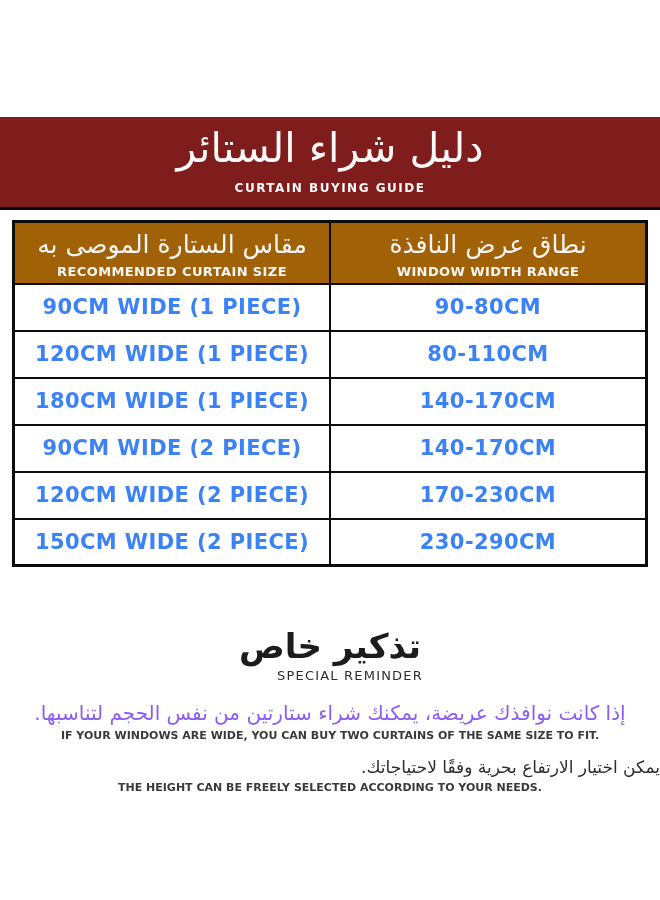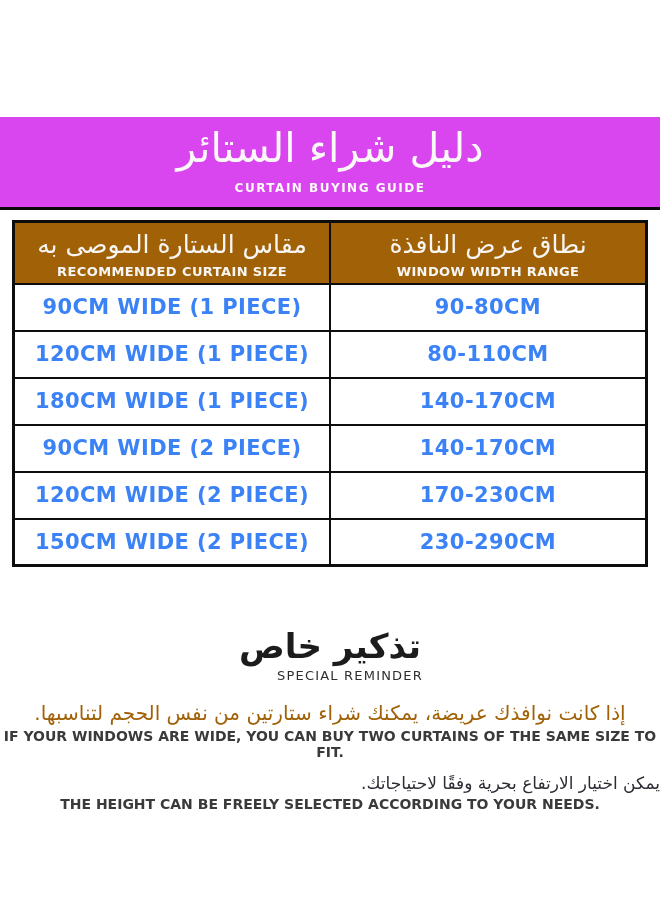--- a/index.html
+++ b/index.html
@@ -8,21 +8,21 @@
     width: 660px; height: 900px;
     background: #ffffff;
     font-family: "DejaVu Sans", "Liberation Sans", sans-serif;
     overflow: hidden;
   }
   .page { width: 660px; height: 900px; position: relative; }
 
   
   .band {
     position: absolute; top: 117px; left: 0; width: 660px; height: 93px;
-    background: #d946ef;
+    background: #7f1d1d;
     border-bottom: 3px solid #0a0a0a;
     text-align: center;
     color: #fbf9f8;
   }
   .band-ar {
     font-size: 41px; line-height: 56px; padding-top: 3px;
     letter-spacing: 1px;
   }
   .band-en {
     font-size: 12px; font-weight: bold; letter-spacing: 1.5px;
@@ -58,22 +58,22 @@
     letter-spacing: 0.4px;
   }
 
   
   .reminder {
     position: absolute; top: 624px; left: 0; width: 660px;
     text-align: center;
   }
   .rem-title-ar { font-size: 34px; line-height: 44px; color: #1c1c1c; font-weight: bold; }
   .rem-title-en { font-size: 13px; letter-spacing: 1.2px; color: #2e2e2e; line-height: 16px; margin-left: 40px; }
-  .rem-ar  { font-size: 20px; color: #a16207; margin: 16px 0 2px; line-height: 26px; }
-  .rem-en  { font-size: 14px; font-weight: bold; color: #3a3a3a; margin: 0; line-height: 16px; }
+  .rem-ar  { font-size: 20px; color: #8b5cf6; margin: 16px 0 2px; line-height: 26px; }
+  .rem-en  { font-size: 11px; font-weight: bold; color: #3a3a3a; margin: 0; line-height: 16px; }
   .rem-ar2 { font-size: 17px; color: #2c2c34; margin: 12px 0 2px; line-height: 22px; text-align: right; }
 </style>
 </head>
 <body>
 
 <div class="page">
 
   <header class="band">
     <div class="band-ar" dir="rtl">دليل شراء الستائر</div>
     <div class="band-en">CURTAIN BUYING GUIDE</div>

